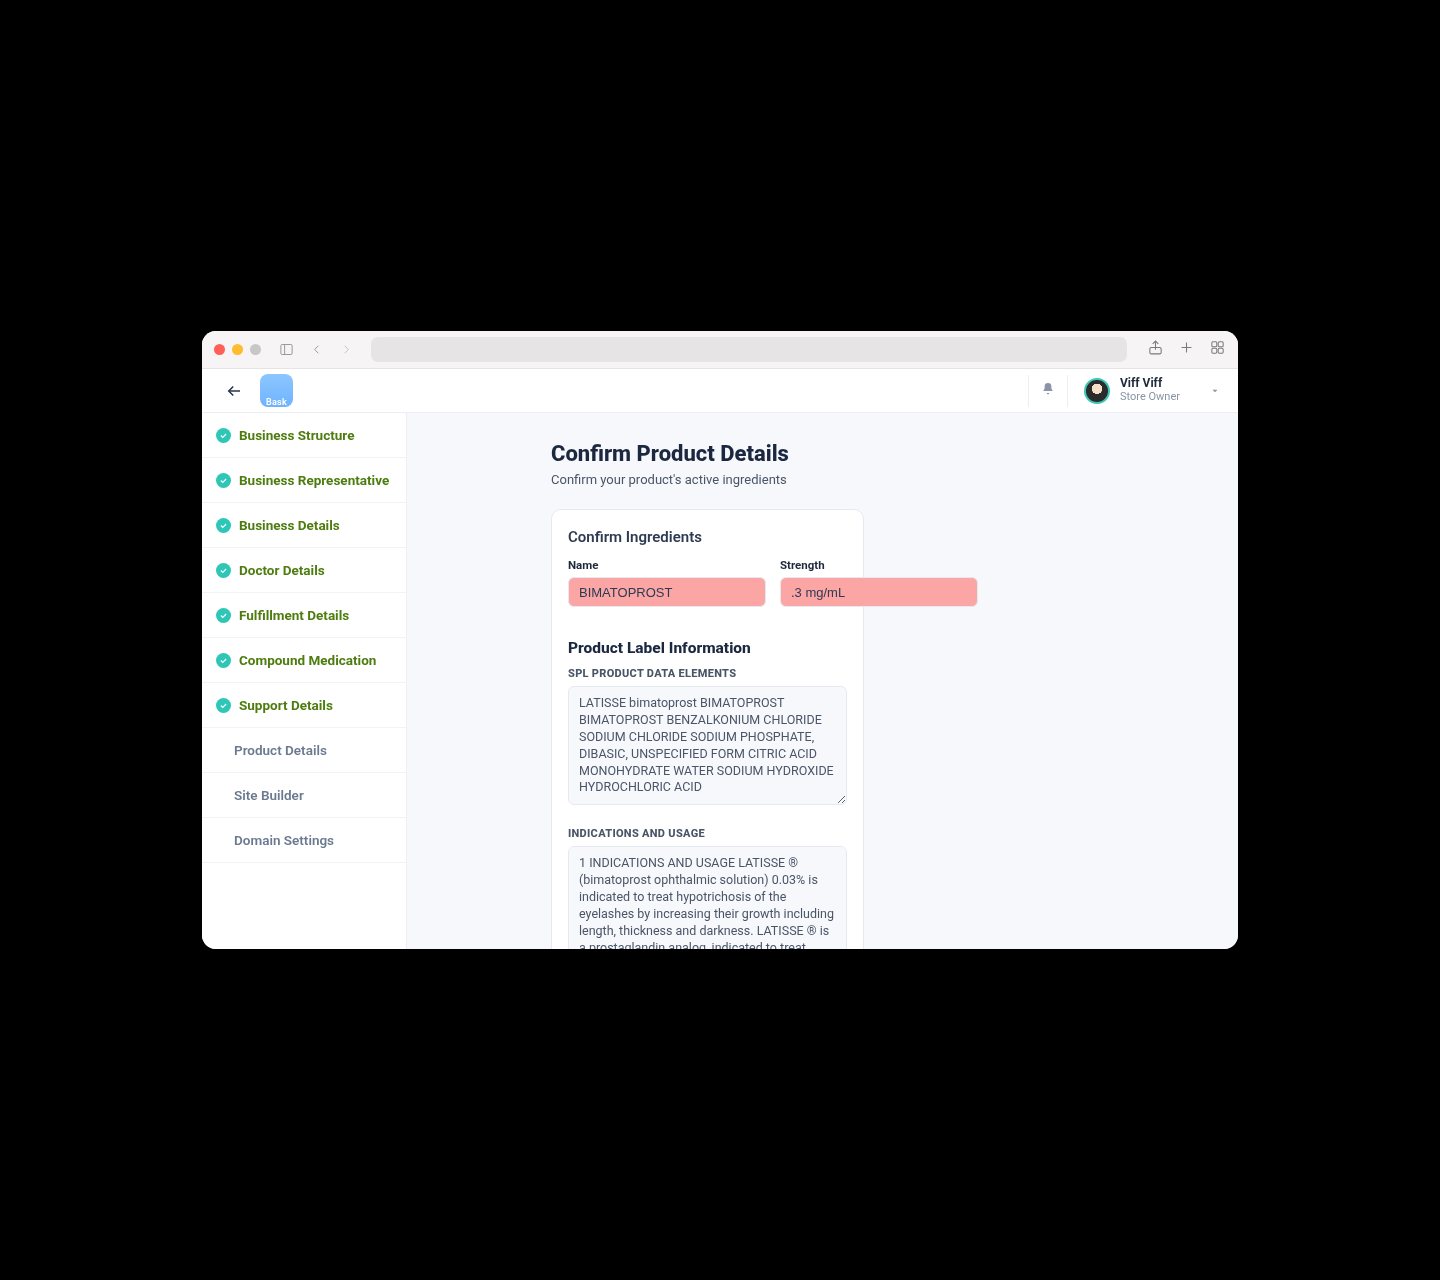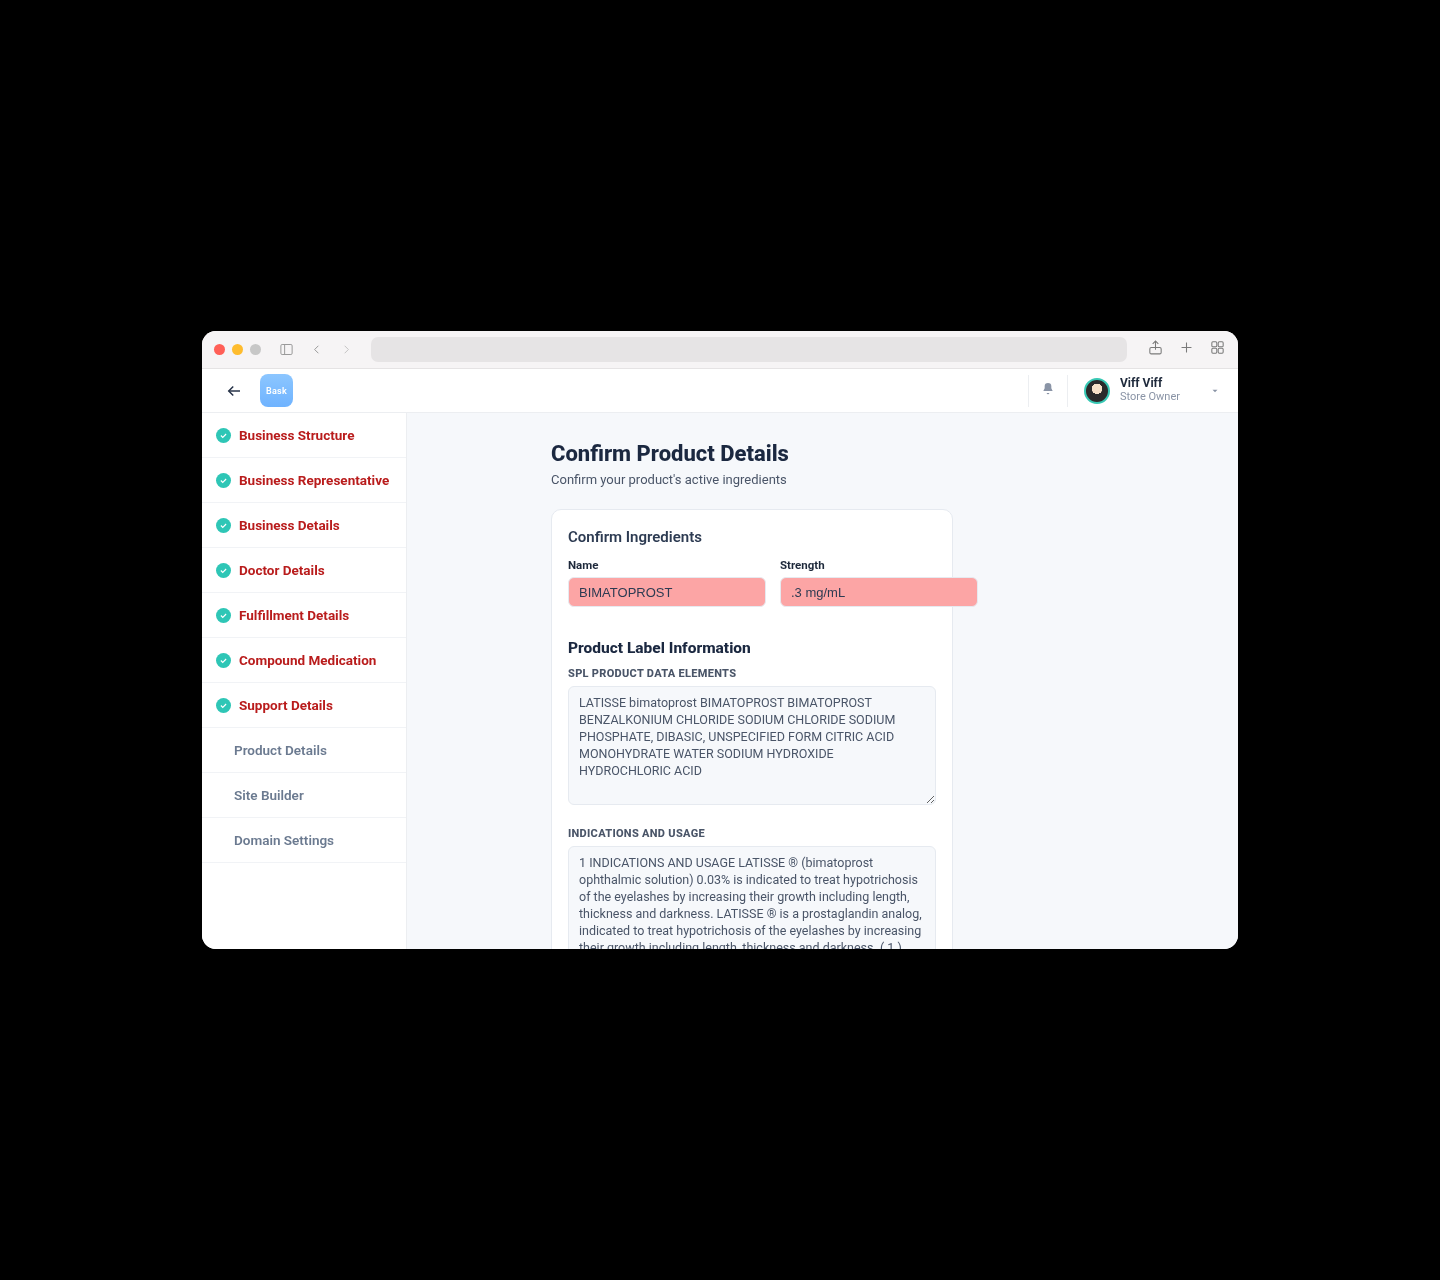--- a/index.html
+++ b/index.html
@@ -39,21 +39,21 @@
   
   .app-header{
     height:44px; display:flex; align-items:center; padding:0 14px;
     border-bottom:1px solid #eceef1;
   }
   .back-arrow{width:36px;display:flex;justify-content:center;}
   .back-arrow svg{width:18px;height:18px;stroke:#273349;fill:none;stroke-width:2;}
   .logo{
     width:33px;height:33px;border-radius:8px;
     background:linear-gradient(180deg,#8cc6ff,#6fb3ff);
-    display:flex;align-items:center;justify-content:center;
+    display:flex;align-items:flex-end;justify-content:center;
     color:#fff;font-size:9px;font-weight:600;letter-spacing:.3px;
     margin-left:8px;
   }
   .hspacer{flex:1;}
   .bell-box{
     width:40px;height:32px;border-left:1px solid #eceef1;border-right:1px solid #eceef1;
     display:flex;align-items:center;justify-content:center;margin-right:16px;
   }
   .bell-box svg{width:16px;height:16px;fill:#8a94a6;}
   .user-block{display:flex;align-items:center;gap:10px;min-width:140px;}
@@ -73,33 +73,33 @@
     width:205px;background:#fff;border-right:1px solid #eceef1;
     overflow-y:auto;
   }
   .side-item{
     display:flex;align-items:center;gap:8px;
     padding:14px 14px;
     border-bottom:1px solid #f1f3f6;
     font-size:13.5px;font-weight:700;
     cursor:pointer;
   }
-  .side-item.done{color:#b91c1c;}
+  .side-item.done{color:#4d7c0f;}
   .side-item.pending{color:#6b7a90;font-weight:600;padding-left:32px;}
   .check{
     width:15px;height:15px;border-radius:50%;
     background:#2ec6b6;display:flex;align-items:center;justify-content:center;flex:none;
   }
   .check svg{width:9px;height:9px;stroke:#fff;stroke-width:3;fill:none;}
   
   .main{
     flex:1;background:#f6f8fb;overflow-y:auto;
     padding:28px 0 0 0;
   }
-  .main-inner{width:402px;margin-left:144px;}
+  .main-inner{width:313px;margin-left:144px;}
   .page-title{font-size:22px;font-weight:800;color:#1b2840;margin-bottom:6px;}
   .page-sub{font-size:13px;color:#4a5568;margin-bottom:22px;}
   .card{
     background:#fff;border:1px solid #e6eaf0;border-radius:10px;
     padding:18px 16px 6px;
   }
   .card-title{font-size:15px;font-weight:600;color:#2d3b52;margin-bottom:12px;}
   .two-col{display:flex;gap:14px;margin-bottom:32px;}
   .fld{flex:1;display:flex;flex-direction:column;gap:5px;}
   .fld.short{flex:0 0 140px;}

